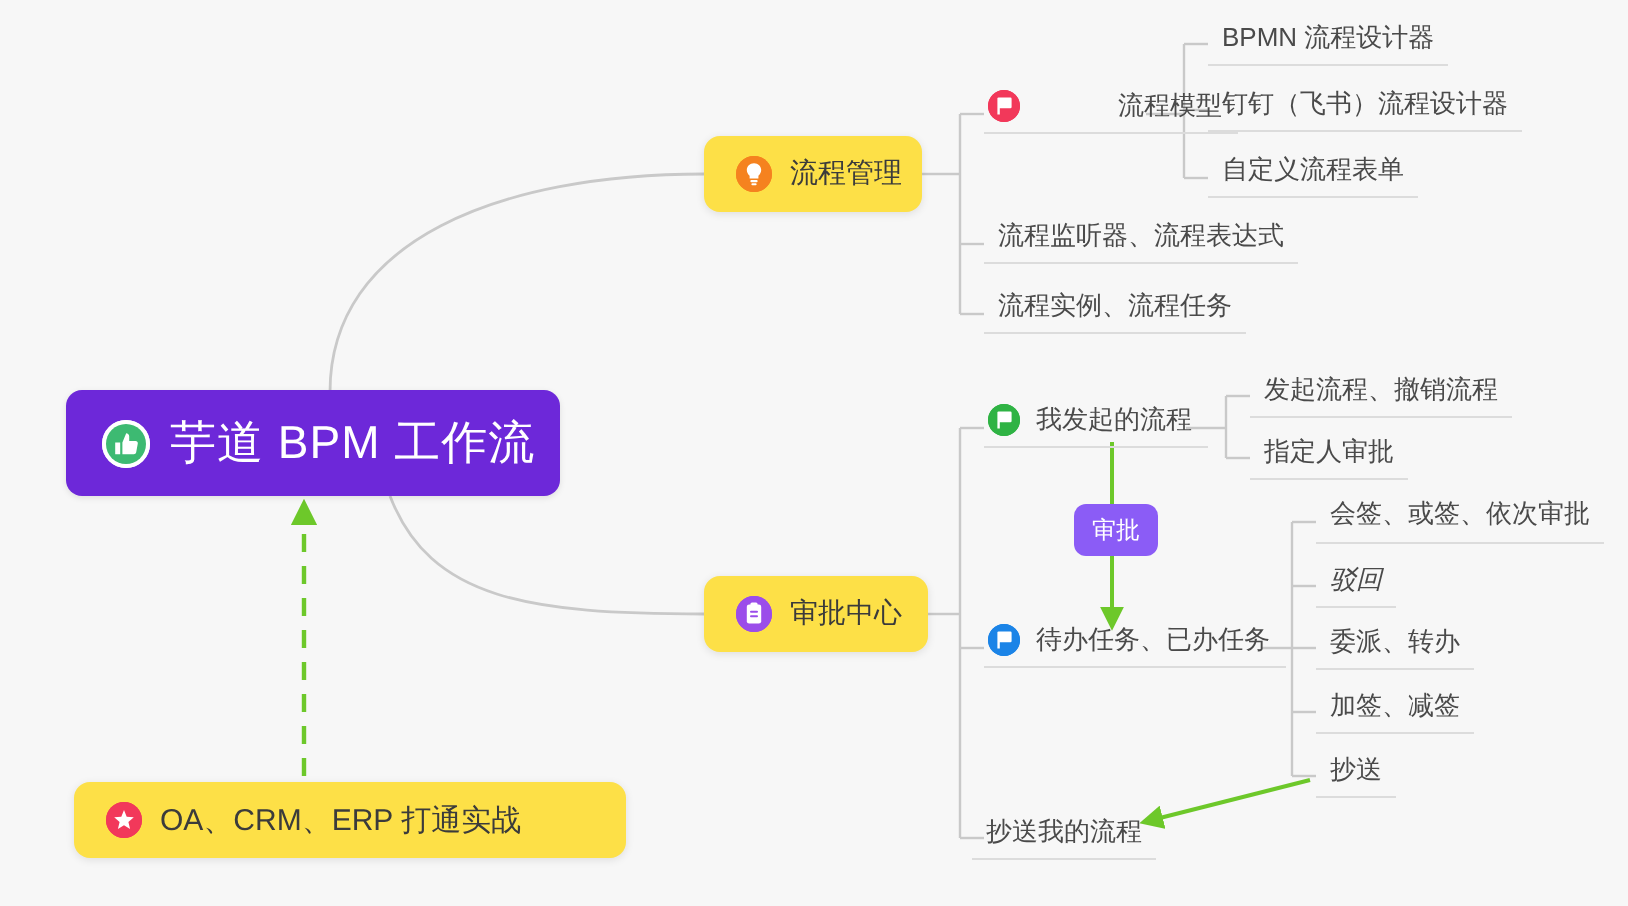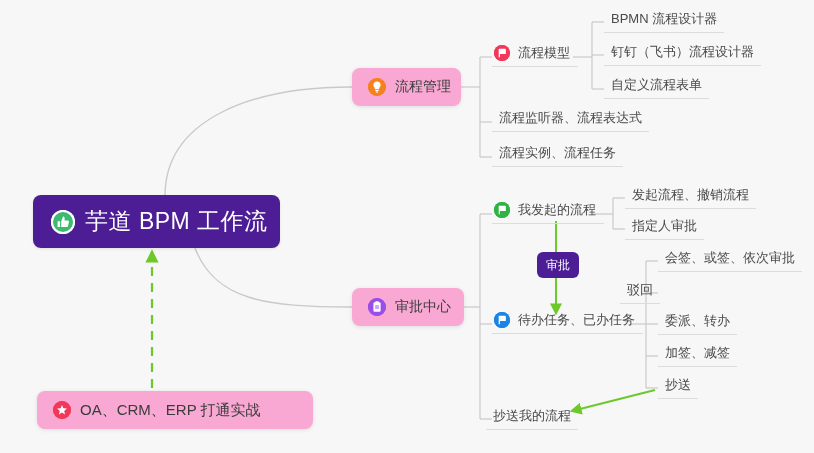--- a/index.html
+++ b/index.html
@@ -27,40 +27,40 @@
     pointer-events: none;
   }
 
   
   .root-node {
     position: absolute;
     left: 33px;
     top: 195px;
     width: 247px;
     height: 53px;
-    background: #4c1d95;
+    background: #6d28d9;
     border-radius: 8px;
     box-shadow: 0 1px 3px rgba(0,0,0,0.10);
     display: flex;
     align-items: center;
     padding-left: 18px;
     box-sizing: border-box;
   }
   .root-label {
     color: #ffffff;
     font-size: 23px;
     letter-spacing: 0.5px;
     margin-left: 10px;
     white-space: nowrap;
   }
 
   
   .card-node {
     position: absolute;
-    background: #f9a8d4;
+    background: #fde047;
     border-radius: 8px;
     box-shadow: 0 1px 4px rgba(0,0,0,0.10);
     display: flex;
     align-items: center;
     padding: 0 16px;
     box-sizing: border-box;
     height: 38px;
   }
   .card-label {
     font-size: 14px;
@@ -119,21 +119,21 @@
   .ico-purple { background: #9b4dea; }
   .ico-red    { background: #f2385a; }
   .ico-green  { background: #2fb344; }
   .ico-blue   { background: #1b84e7; }
   .ico-star   { background: #f2385a; }
   .ico-thumb  { background: #ffffff; }
 
   
   .pill-badge {
     position: absolute;
-    background: #4c1d95;
+    background: #8b5cf6;
     color: #ffffff;
     font-size: 12px;
     border-radius: 6px;
     padding: 6px 9px;
     line-height: 14px;
     white-space: nowrap;
     left: 537px;
     top: 252px;
     z-index: 5;
   }
@@ -216,21 +216,21 @@
         <path d="M9 3.6 C6.9 3.6 5.4 5.1 5.4 7.0 C5.4 8.3 6.1 9.2 6.8 9.9
                  L6.8 11.2 L11.2 11.2 L11.2 9.9 C11.9 9.2 12.6 8.3 12.6 7.0
                  C12.6 5.1 11.1 3.6 9 3.6 Z" fill="#ffffff"></path>
         <rect x="7.2" y="12.0" width="3.6" height="1.1" rx="0.5" fill="#ffffff"></rect>
         <rect x="7.7" y="13.6" width="2.6" height="1.0" rx="0.5" fill="#ffffff"></rect>
       </svg>
     </span>
     <span class="card-label">流程管理</span>
   </div>
 
-  <div class="leaf-ico" style="left:492px; top:44px; padding-left:2px; padding-right:8px;">
+  <div class="leaf-ico" style="left:492px; top:44px; padding-left:2px; padding-right:8px;gap:41px;">
     <span class="ico ico-16 ico-red">
       <svg width="16" height="16" viewBox="0 0 16 16">
         <circle cx="8" cy="8" r="8" fill="#f2385a"></circle>
         <path d="M5.3 4.0 L5.3 12.2 M5.3 4.4 L11.2 4.4 L11.2 8.5 L5.3 8.5 Z" stroke="#ffffff" stroke-width="1.2" fill="#ffffff" stroke-linejoin="round"></path>
       </svg>
     </span>
     <span class="t">流程模型</span>
   </div>
 
   <div class="leaf" style="left:604px; top:10px;">
@@ -283,24 +283,24 @@
   <div class="leaf-ico" style="left:492px; top:311px; padding-left:2px; padding-right:8px;">
     <span class="ico ico-16 ico-blue">
       <svg width="16" height="16" viewBox="0 0 16 16">
         <circle cx="8" cy="8" r="8" fill="#1b84e7"></circle>
         <path d="M5.3 4.0 L5.3 12.2 M5.3 4.4 L11.2 4.4 L11.2 8.5 L5.3 8.5 Z" stroke="#ffffff" stroke-width="1.2" fill="#ffffff" stroke-linejoin="round"></path>
       </svg>
     </span>
     <span class="t">待办任务、已办任务</span>
   </div>
 
-  <div class="leaf" style="left:658px; top:249px;">
+  <div class="leaf" style="left:658px; top:249px;font-family:Liberation Mono, monospace;">
     <span>会签、或签、依次审批</span>
   </div>
-  <div class="leaf" style="left:620px; top:281px;">
+  <div class="leaf" style="left:658px; top:281px;font-style:italic;">
     <span>驳回</span>
   </div>
   <div class="leaf" style="left:658px; top:344px;">
     <span>加签、减签</span>
   </div>
   <div class="leaf" style="left:658px; top:312px;">
     <span>委派、转办</span>
   </div>
   <div class="leaf" style="left:658px; top:376px;">
     <span>抄送</span>

